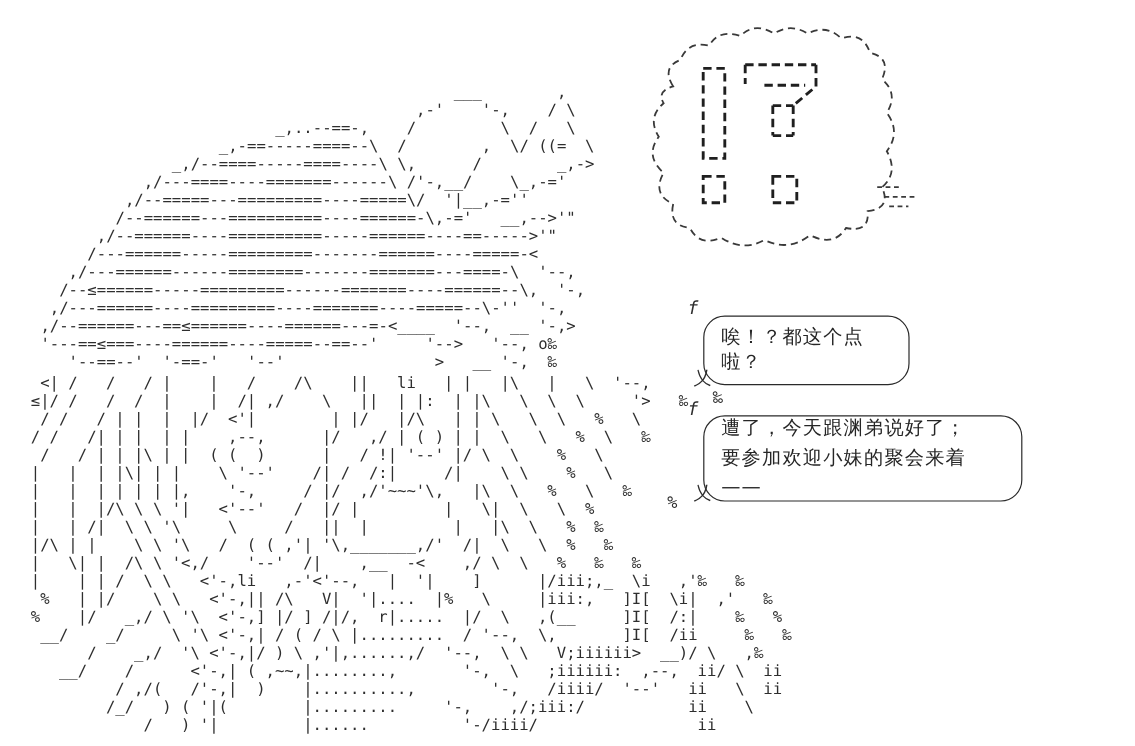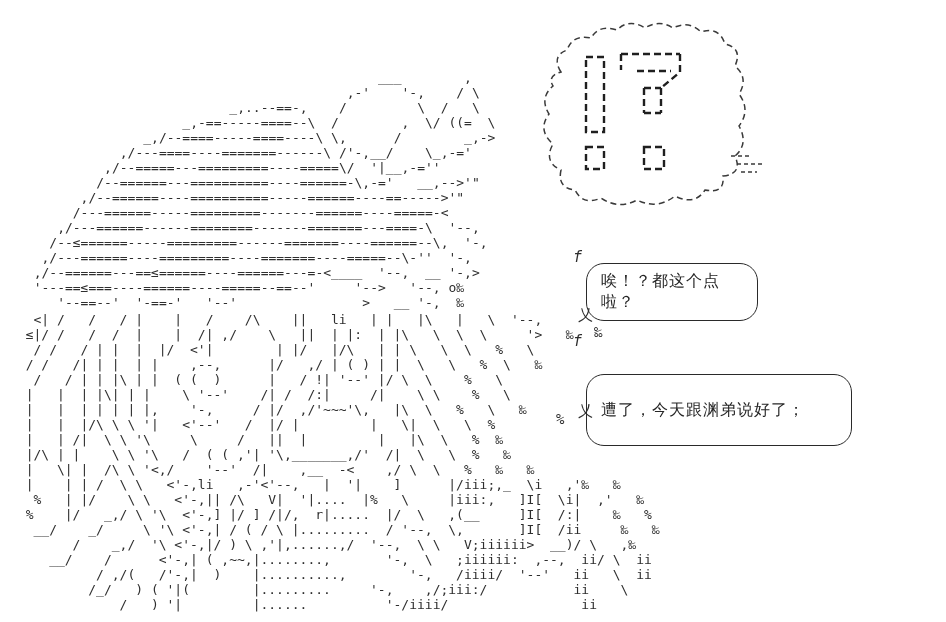--- a/index.html
+++ b/index.html
@@ -8,21 +8,21 @@
   pre.art{position:absolute;margin:0;font-family:"DejaVu Sans Mono",monospace;
           font-size:13px;line-height:15px;color:#2e2e2e;white-space:pre;letter-spacing:0;}
   #hat-art{left:18px;top:70px;}
   #body-art{left:10px;top:312px;}
   .interrobang{position:absolute;left:533px;top:14px;width:240px;height:210px;}
   .interrobang svg{display:block;}
   .bubble{position:absolute;box-sizing:border-box;border:1.6px solid #2a2a2a;border-radius:18px;
           background:#fff;display:flex;flex-direction:column;justify-content:center;
           padding:4px 14px;font-size:16px;letter-spacing:1px;color:#262626;}
   #bubble-1{left:586px;top:263px;width:172px;height:58px;align-items:flex-end;}
-  #bubble-2{left:586px;top:346px;width:266px;height:72px;line-height:1.55;margin-top:28px;}
+  #bubble-2{left:586px;top:346px;width:266px;height:72px;line-height:1.55;}
   .mark{position:absolute;font-family:"DejaVu Sans Mono",monospace;color:#2e2e2e;
         font-size:14px;line-height:14px;}
   .tailf{font-size:15px;font-style:italic;}
   .tailx{font-size:15px;}
 </style>
 </head>
 <body>
 
 <div class="stage">
 
@@ -85,17 +85,18 @@
   <span class="mark tailf" style="left:573px;top:250px;">f</span>
   <div class="bubble" id="bubble-1">
     <span>唉！？都这个点啦？</span>
   </div>
   <span class="mark tailx" style="left:578px;top:308px;">乂</span>
   <span class="mark" style="left:594px;top:325px;">‰</span>
 
   <span class="mark tailf" style="left:573px;top:334px;">f</span>
   <div class="bubble" id="bubble-2">
     <div>遭了，今天跟渊弟说好了；</div>
+    <div>要参加欢迎小妹的聚会来着——</div>
   </div>
   <span class="mark tailx" style="left:578px;top:404px;">乂</span>
   <span class="mark" style="left:556px;top:412px;">%</span>
 
 </div>
 
 </body></html>

